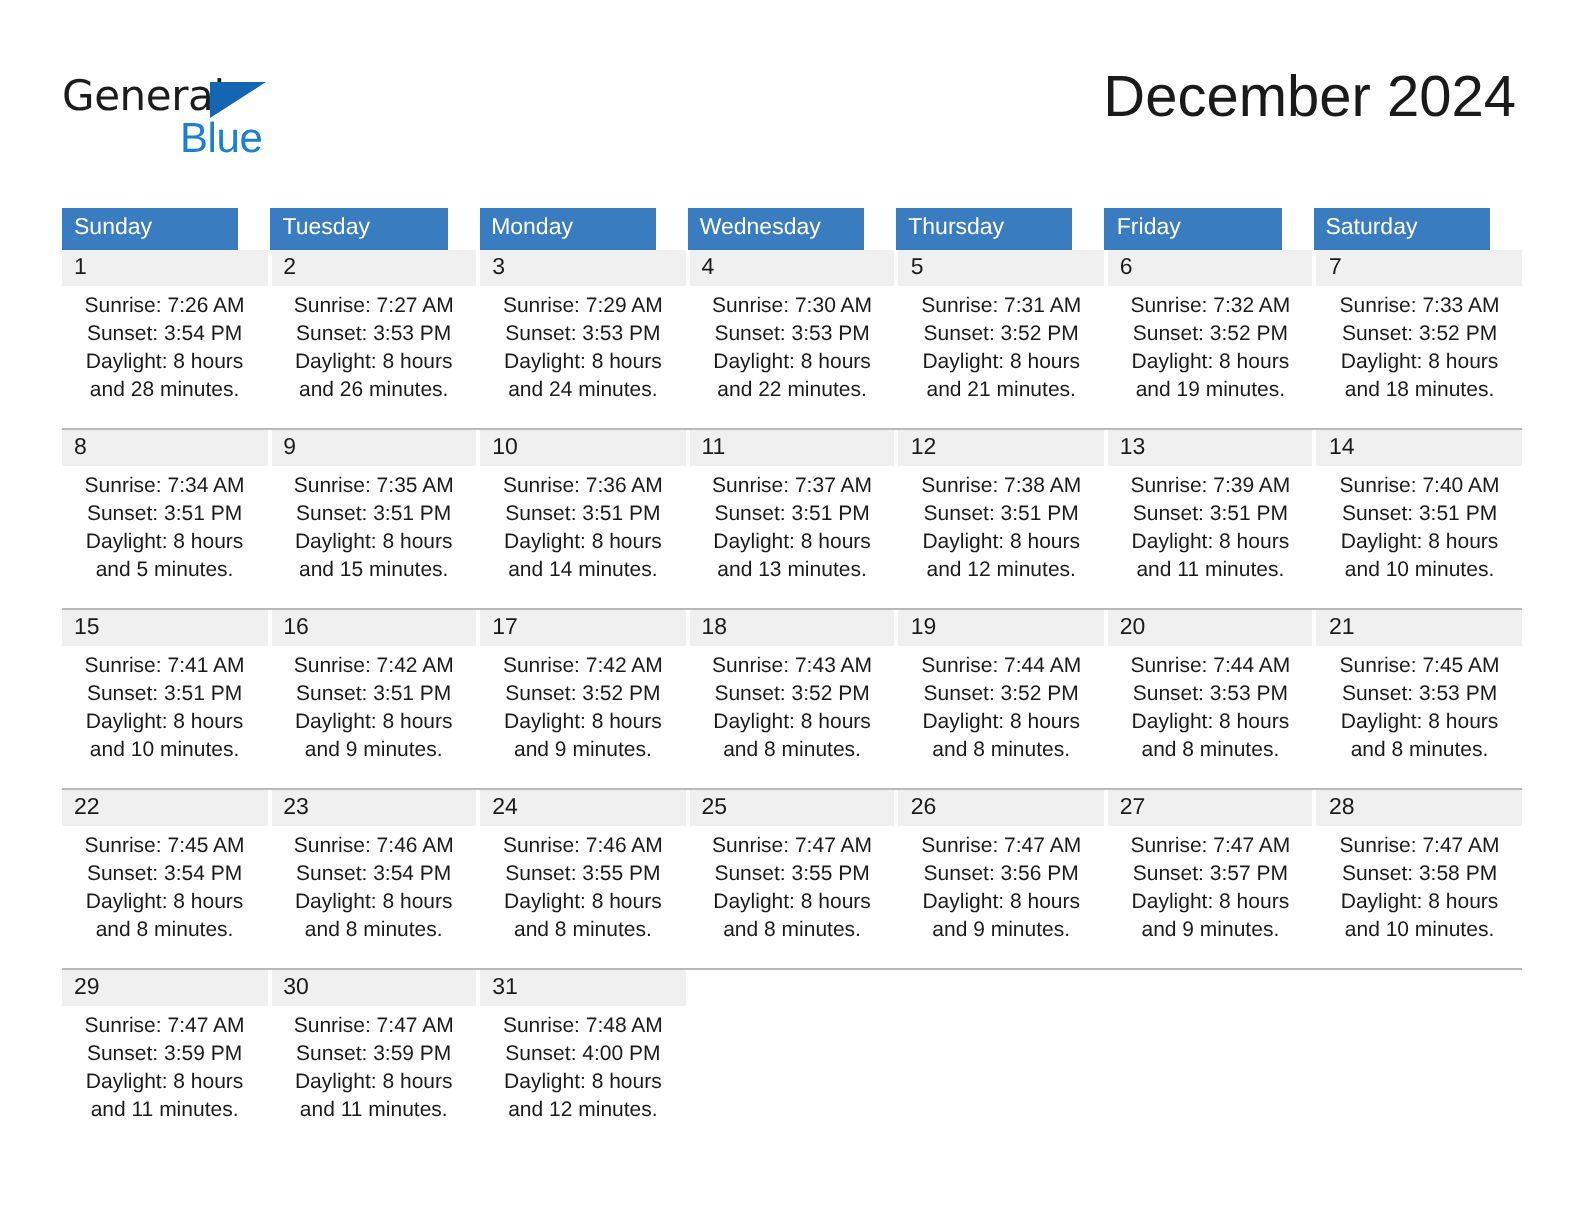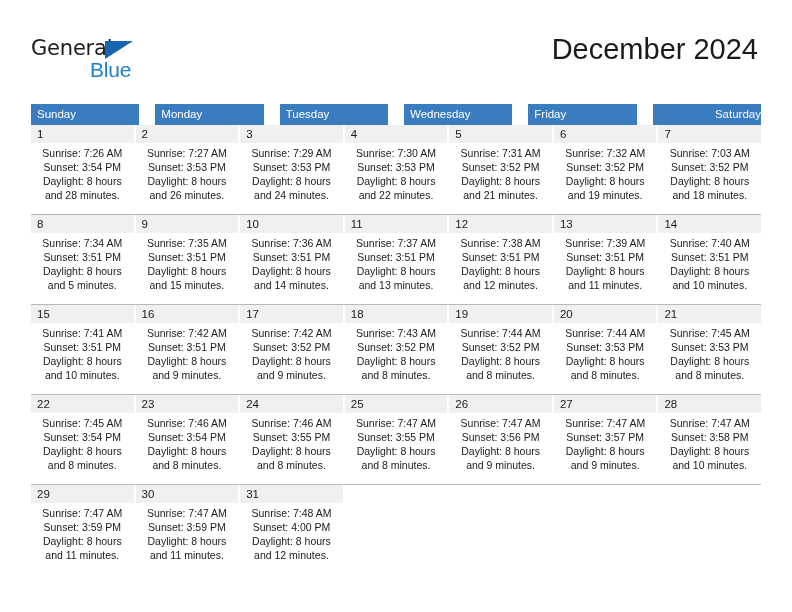--- a/index.html
+++ b/index.html
@@ -101,21 +101,21 @@
     background: #3a7cc0;
     color: #ffffff;
     font-size: 11.5px;
     line-height: 21px;
     padding-left: 6px;
     box-sizing: border-box;
     margin-right: 16px;
     overflow: hidden;
     white-space: nowrap;
   }
-  .weekday:last-child { margin-right: 0; text-align: right; }
+  .weekday:last-child { margin-right: 16px; }
 
   .week {
     display: flex;
     width: 100%;
     border-top: 1px solid #b9b9b9;
   }
   .week.first { border-top: none; }
 
   .daycell {
     flex: 1 1 0;
@@ -164,23 +164,24 @@
     <div class="title-wrap">
       <div class="cal-title">December 2024</div>
     </div>
 
   </div>
 
   <div class="calendar">
 
     <div class="weekdays">
       <div class="weekday">Sunday</div>
+      <div class="weekday">Tuesday</div>
       <div class="weekday">Monday</div>
-      <div class="weekday">Tuesday</div>
       <div class="weekday">Wednesday</div>
+      <div class="weekday">Thursday</div>
       <div class="weekday">Friday</div>
       <div class="weekday">Saturday</div>
     </div>
 
     <div class="week first">
       <div class="daycell">
         <div class="daynum">1</div>
         <div class="dayinfo">
           <div>Sunrise: 7:26 AM</div>
           <div>Sunset: 3:54 PM</div>
@@ -229,21 +230,21 @@
         <div class="dayinfo">
           <div>Sunrise: 7:32 AM</div>
           <div>Sunset: 3:52 PM</div>
           <div>Daylight: 8 hours</div>
           <div>and 19 minutes.</div>
         </div>
       </div>
       <div class="daycell">
         <div class="daynum">7</div>
         <div class="dayinfo">
-          <div>Sunrise: 7:03 AM</div>
+          <div>Sunrise: 7:33 AM</div>
           <div>Sunset: 3:52 PM</div>
           <div>Daylight: 8 hours</div>
           <div>and 18 minutes.</div>
         </div>
       </div>
     </div>
 
     <div class="week">
       <div class="daycell">
         <div class="daynum">8</div>

